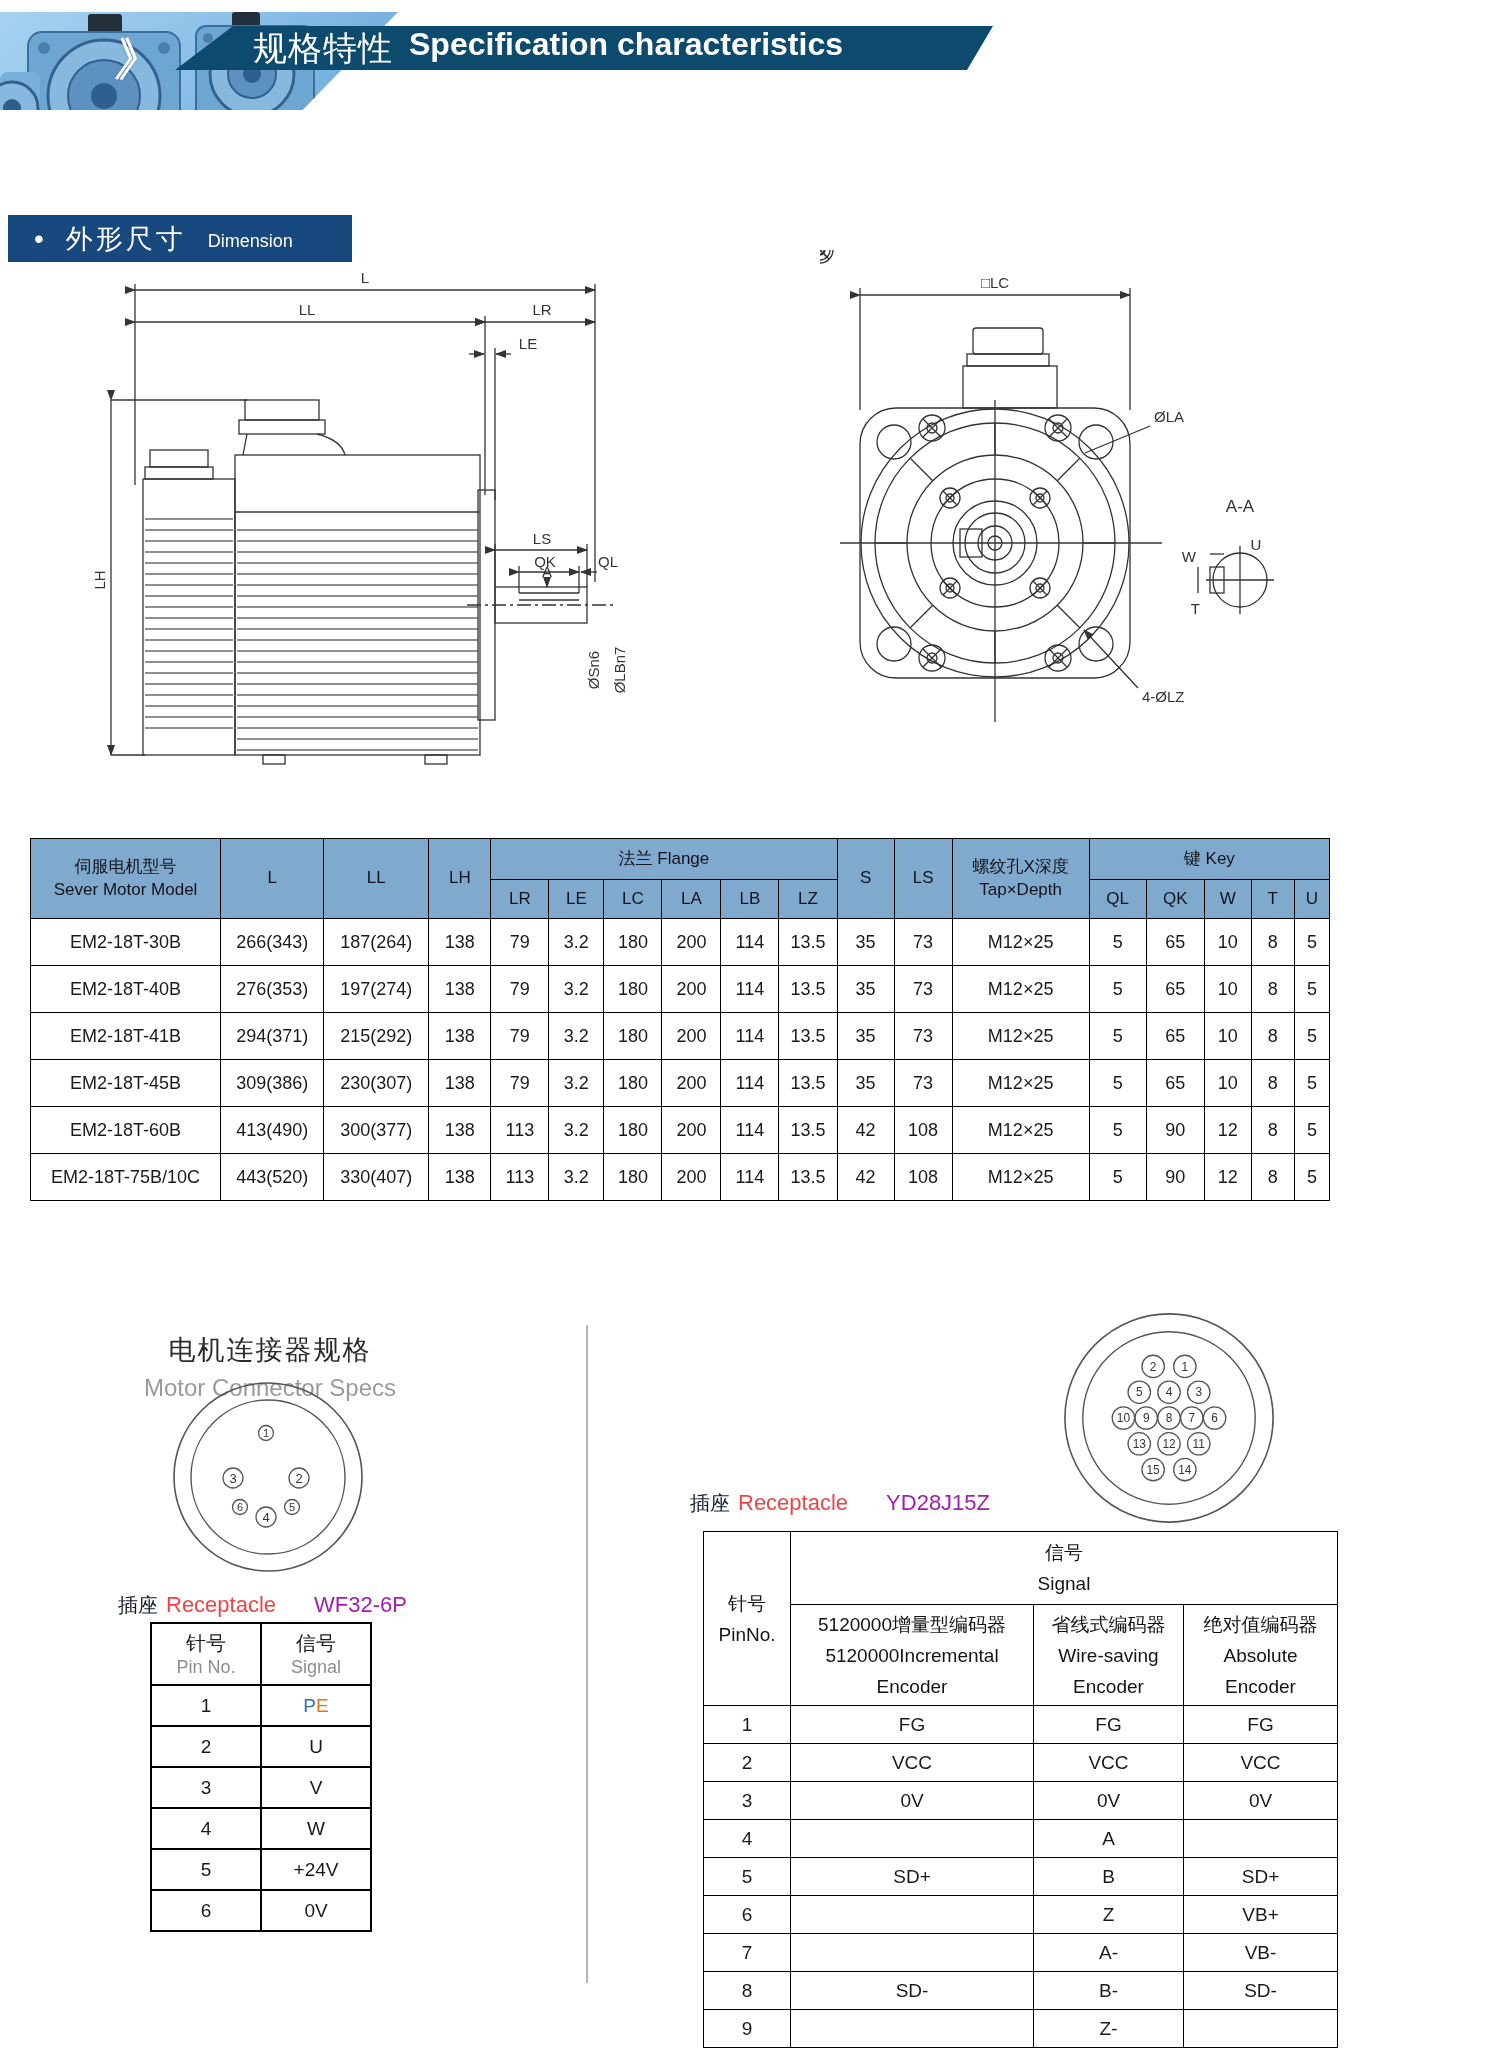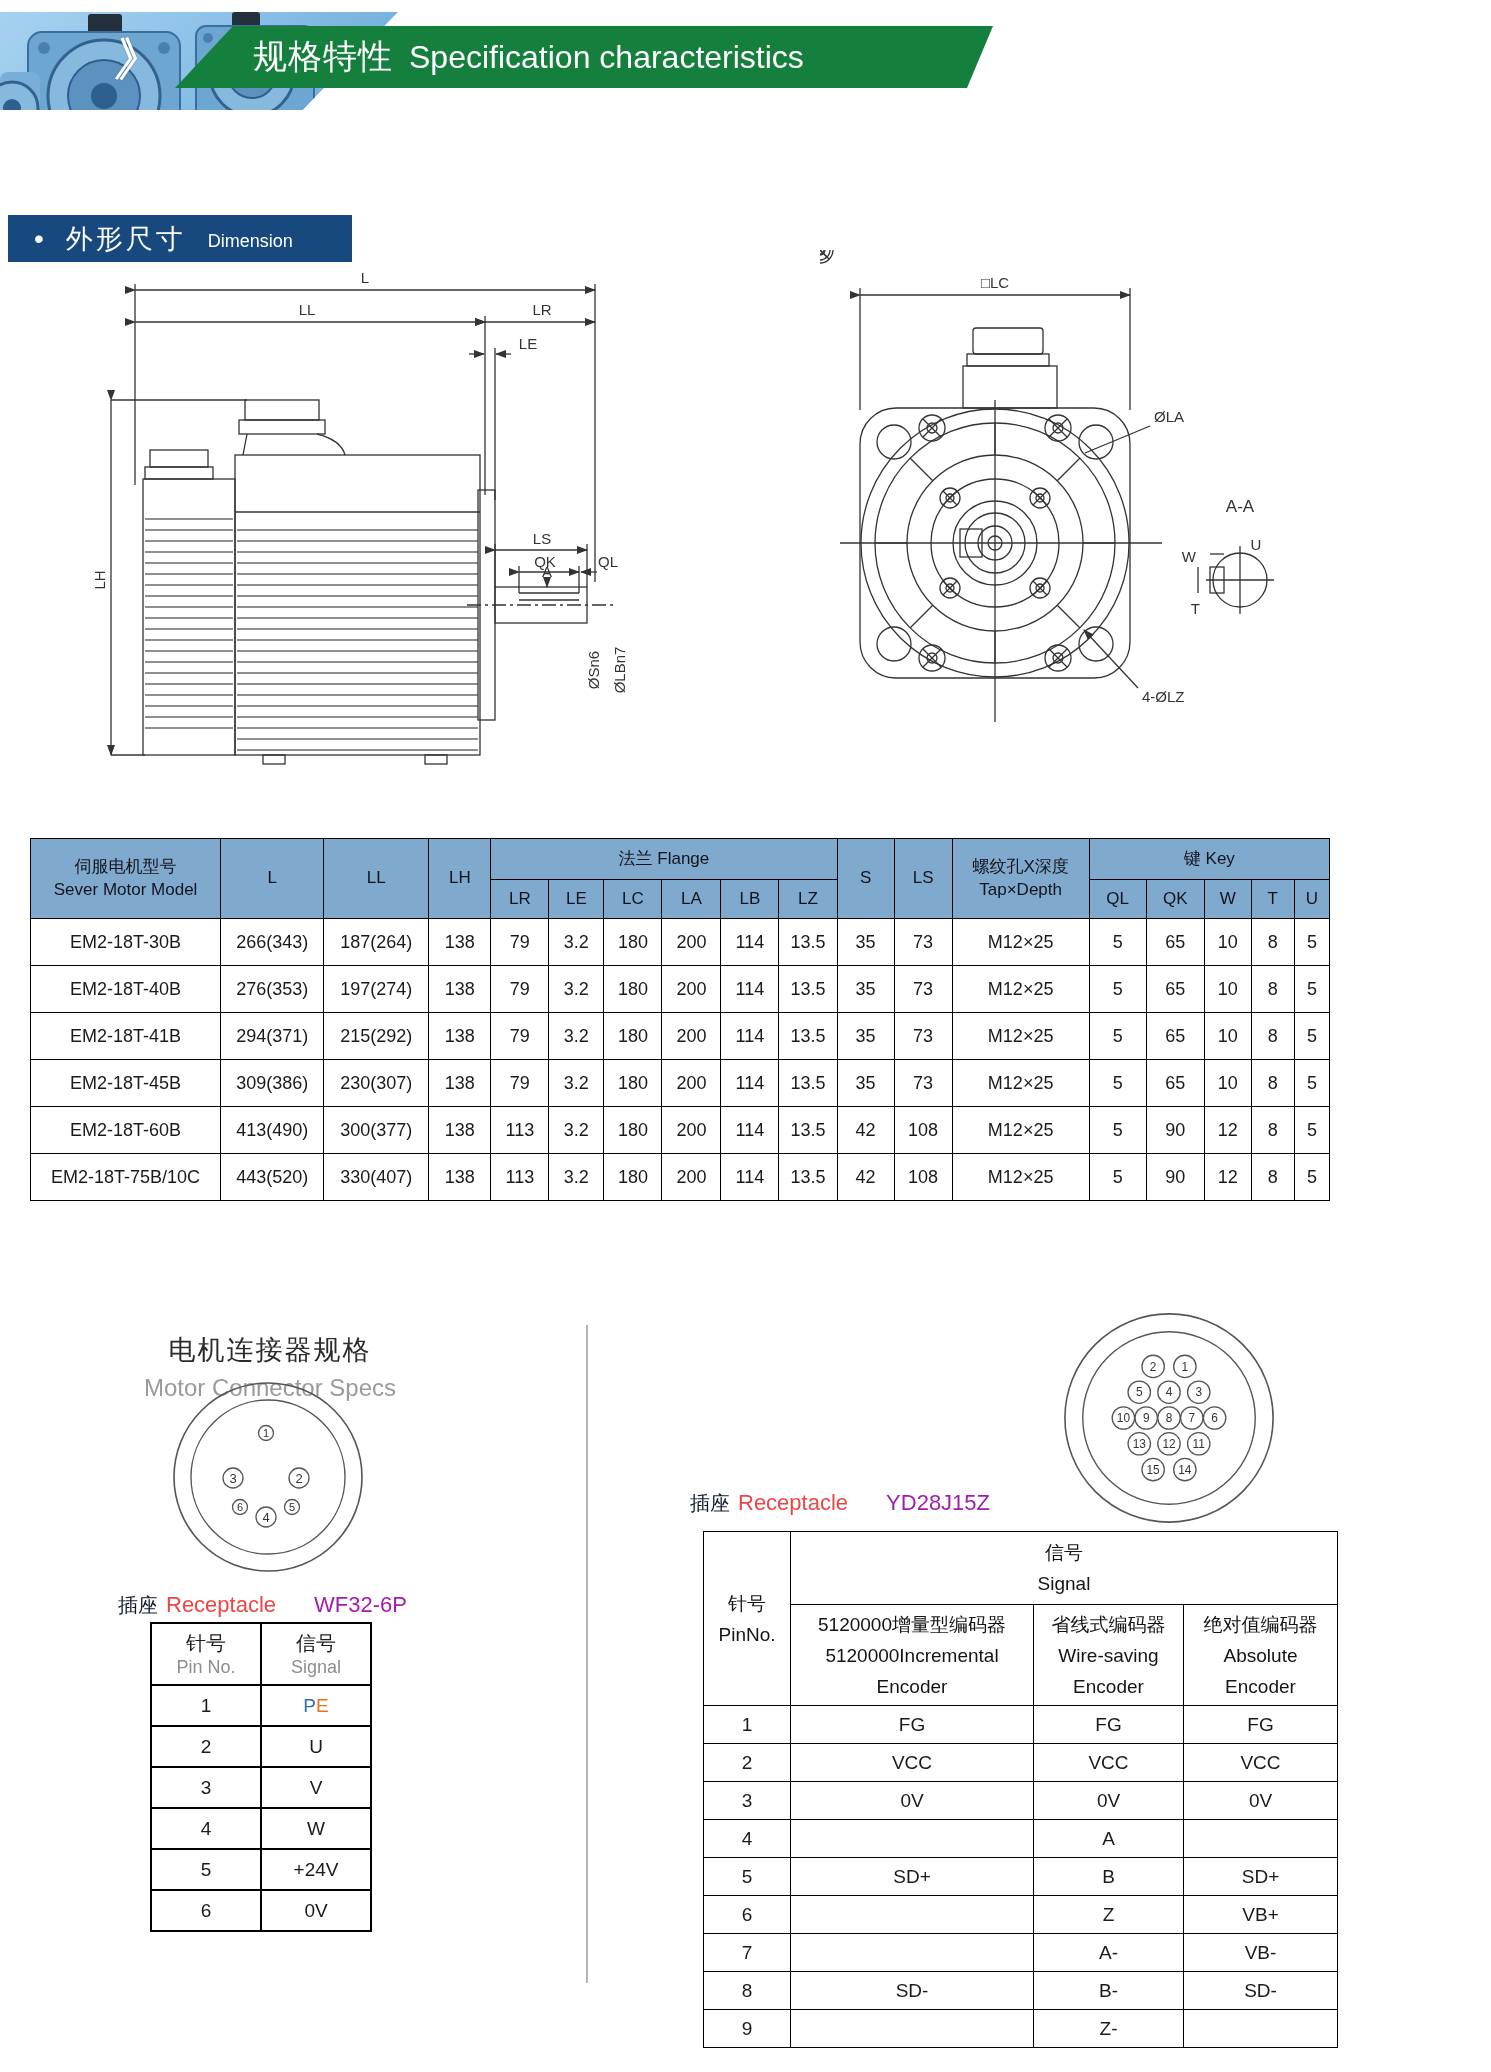--- a/index.html
+++ b/index.html
@@ -6,25 +6,25 @@
   #page{position:relative;width:1491px;height:2072px;background:#fff;overflow:hidden;
         font-family:"Liberation Sans","DejaVu Sans",sans-serif;color:#1a1a1a}
   .abs{position:absolute}
 
   
   .photo-band{left:0;top:12px;width:398px;height:98px;
     clip-path:polygon(0 0,100% 0,76% 100%,0 100%);
     background:linear-gradient(135deg,#a6d2f0 0%,#8fc2e9 45%,#6ba9d8 100%)}
   .chevron{left:116px;top:36px;font-size:46px;line-height:1;color:#fff;font-weight:bold;
     transform:skewX(-8deg);text-shadow:0 0 2px rgba(30,70,110,.4)}
-  .banner{left:175px;top:26px;width:818px;height:62px;background:#15803d;
+  .banner{left:175px;top:26px;width:818px;height:44px;background:#0c4a6e;
     clip-path:polygon(58px 0,100% 0,calc(100% - 26px) 100%,0 100%);
-    display:flex;align-items:center;padding-left:78px;box-sizing:border-box;color:#fff}
+    display:flex;padding-left:78px;box-sizing:border-box;color:#fff}
   .banner .zh{font-size:34px;letter-spacing:1px;margin-right:16px}
-  .banner .en{font-size:32px;font-weight:normal}
+  .banner .en{font-size:32px;font-weight:bold}
 
   
   .badge{left:8px;top:215px;width:344px;height:47px;background:#17497f;color:#fff;
     display:flex;align-items:center;box-sizing:border-box;padding-left:26px}
   .badge .bullet{font-size:28px;margin-right:22px}
   .badge .zh{font-size:27px;letter-spacing:3px;margin-right:22px}
   .badge .en{font-size:18px;padding-top:6px}
 
   
   svg text{font-family:"Liberation Sans","DejaVu Sans",sans-serif}

